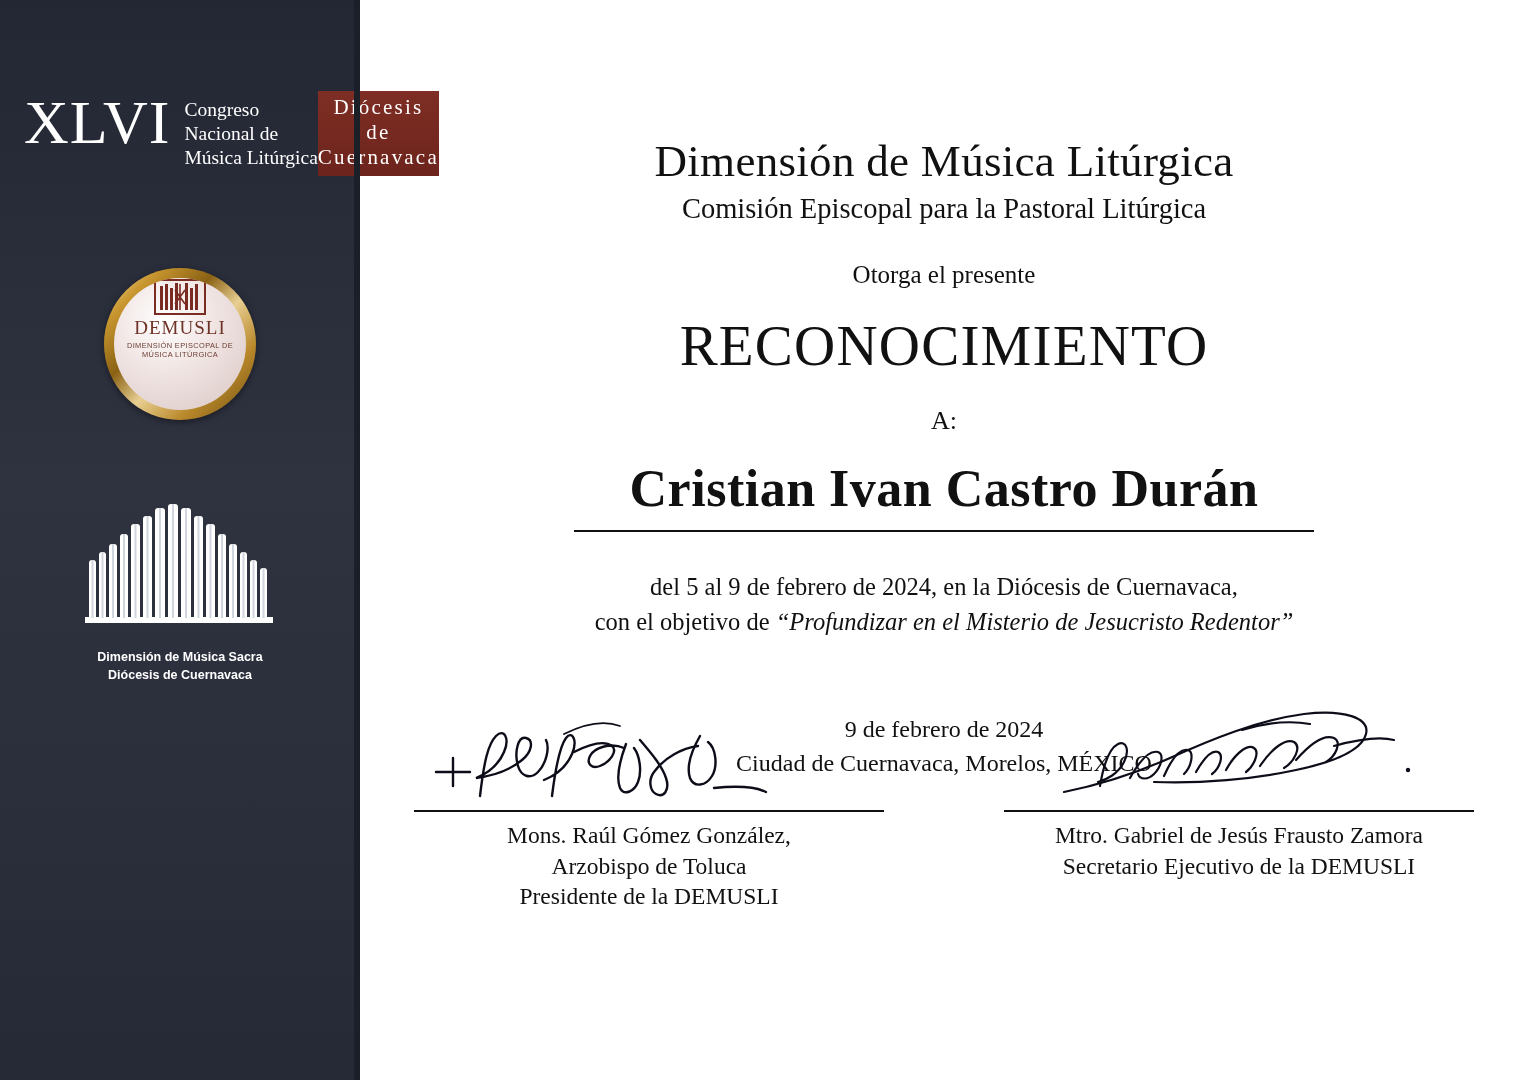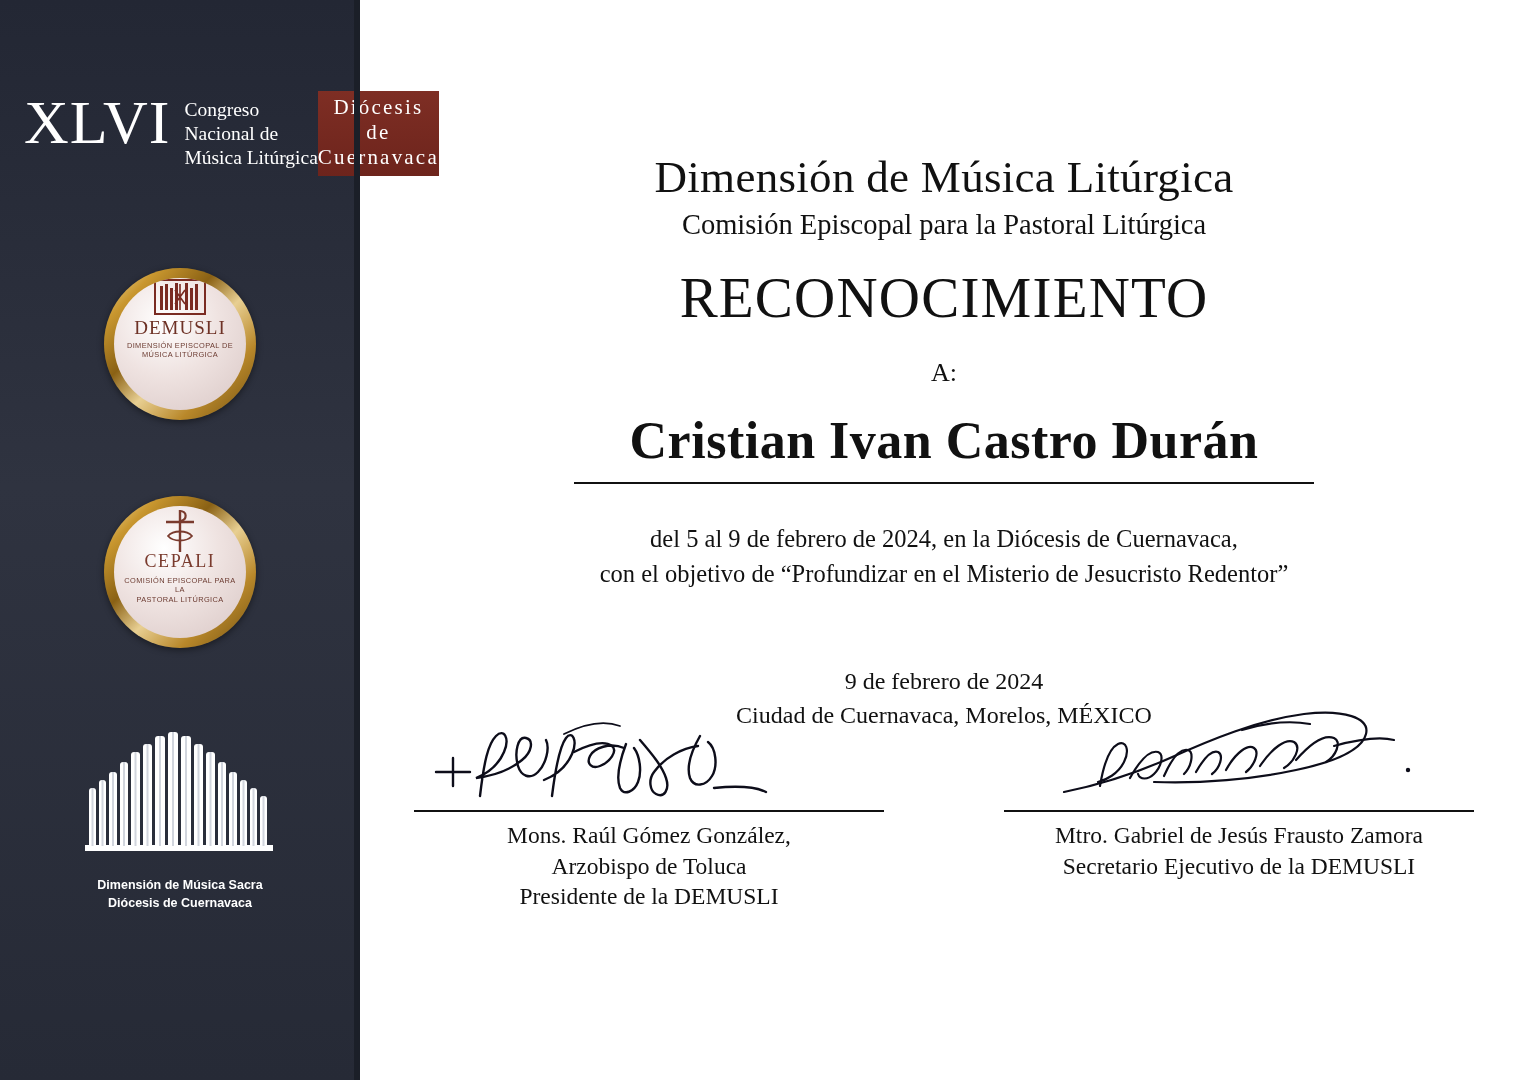--- a/index.html
+++ b/index.html
@@ -169,21 +169,21 @@
     line-height: 1.45;
     text-align: center;
     color: #ffffff;
   }
 
   
   .main {
     position: relative;
     flex: 1 1 auto;
     height: 1080px;
-    padding: 16px 54px;
+    padding: 0 54px;
     box-sizing: border-box;
     text-align: center;
     color: #111111;
   }
   .org-line1 {
     margin-top: 138px;
     font-size: 45px;
     line-height: 1.05;
     letter-spacing: 0.3px;
   }
@@ -218,20 +218,21 @@
     height: 2px;
     background: #111111;
     margin: 14px auto 0 auto;
   }
   .body-text {
     margin-top: 38px;
     font-size: 24.5px;
     line-height: 1.42;
   }
   .body-text .quote {
+    font-style: italic;
   }
   .place-date {
     margin-top: 72px;
     font-size: 24px;
     line-height: 1.42;
   }
 
   
   .signatures {
     position: absolute;
@@ -305,35 +306,20 @@
           <path d="M27 6 L27 32 M22 12 L32 26 M32 12 L22 26" stroke="#7a2b22" stroke-width="1.6" fill="none"></path>
         </svg>
         <div class="seal-title">DEMUSLI</div>
         <div class="seal-sub">
           <div>Dimensión Episcopal de</div>
           <div>Música Litúrgica</div>
         </div>
       </div>
     </div>
 
-    <div class="seal seal-cepali">
-      <div class="seal-inner">
-        <svg class="cepali-mark" viewBox="0 0 46 50">
-          <path d="M23 4 L23 46" stroke="#7a3b2e" stroke-width="2.4" fill="none"></path>
-          <path d="M9 16 L37 16" stroke="#7a3b2e" stroke-width="2.4" fill="none"></path>
-          <path d="M23 5 C30 5 31 14 23 15" stroke="#7a3b2e" stroke-width="2.2" fill="none"></path>
-          <path d="M11 30 C16 24 30 24 35 30 C30 36 16 36 11 30 Z" stroke="#7a3b2e" stroke-width="1.8" fill="none"></path>
-        </svg>
-        <div class="cepali-word">CEPALI</div>
-        <div class="seal-sub">
-          <div>Comisión Episcopal para la</div>
-          <div>Pastoral Litúrgica</div>
-        </div>
-      </div>
-    </div>
 
     <div class="organ-wrap">
       <svg width="190" height="120" viewBox="0 0 190 120">
         <g fill="#ffffff">
           <rect x="4" y="56" width="7" height="60" rx="3"></rect>
           <rect x="14" y="48" width="7" height="68" rx="3"></rect>
           <rect x="24" y="40" width="8" height="76" rx="3"></rect>
           <rect x="35" y="30" width="8" height="86" rx="3"></rect>
           <rect x="46" y="20" width="9" height="96" rx="3"></rect>
           <rect x="58" y="12" width="9" height="104" rx="3"></rect>
@@ -373,20 +359,21 @@
         <div>Diócesis de Cuernavaca</div>
       </div>
     </div>
   </div>
 
   <div class="main">
 
     <div class="org-line1">Dimensión de Música Litúrgica</div>
     <div class="org-line2">Comisión Episcopal para la Pastoral Litúrgica</div>
 
+    <div class="otorga">Otorga el presente</div>
 
     <div class="reconocimiento">RECONOCIMIENTO</div>
 
     <div class="a-label">A:</div>
 
     <div class="recipient">Cristian Ivan Castro Durán</div>
     <div class="recipient-rule"></div>
 
     <div class="body-text">
       <div>del 5 al 9 de febrero de 2024, en la Diócesis de Cuernavaca,</div>

